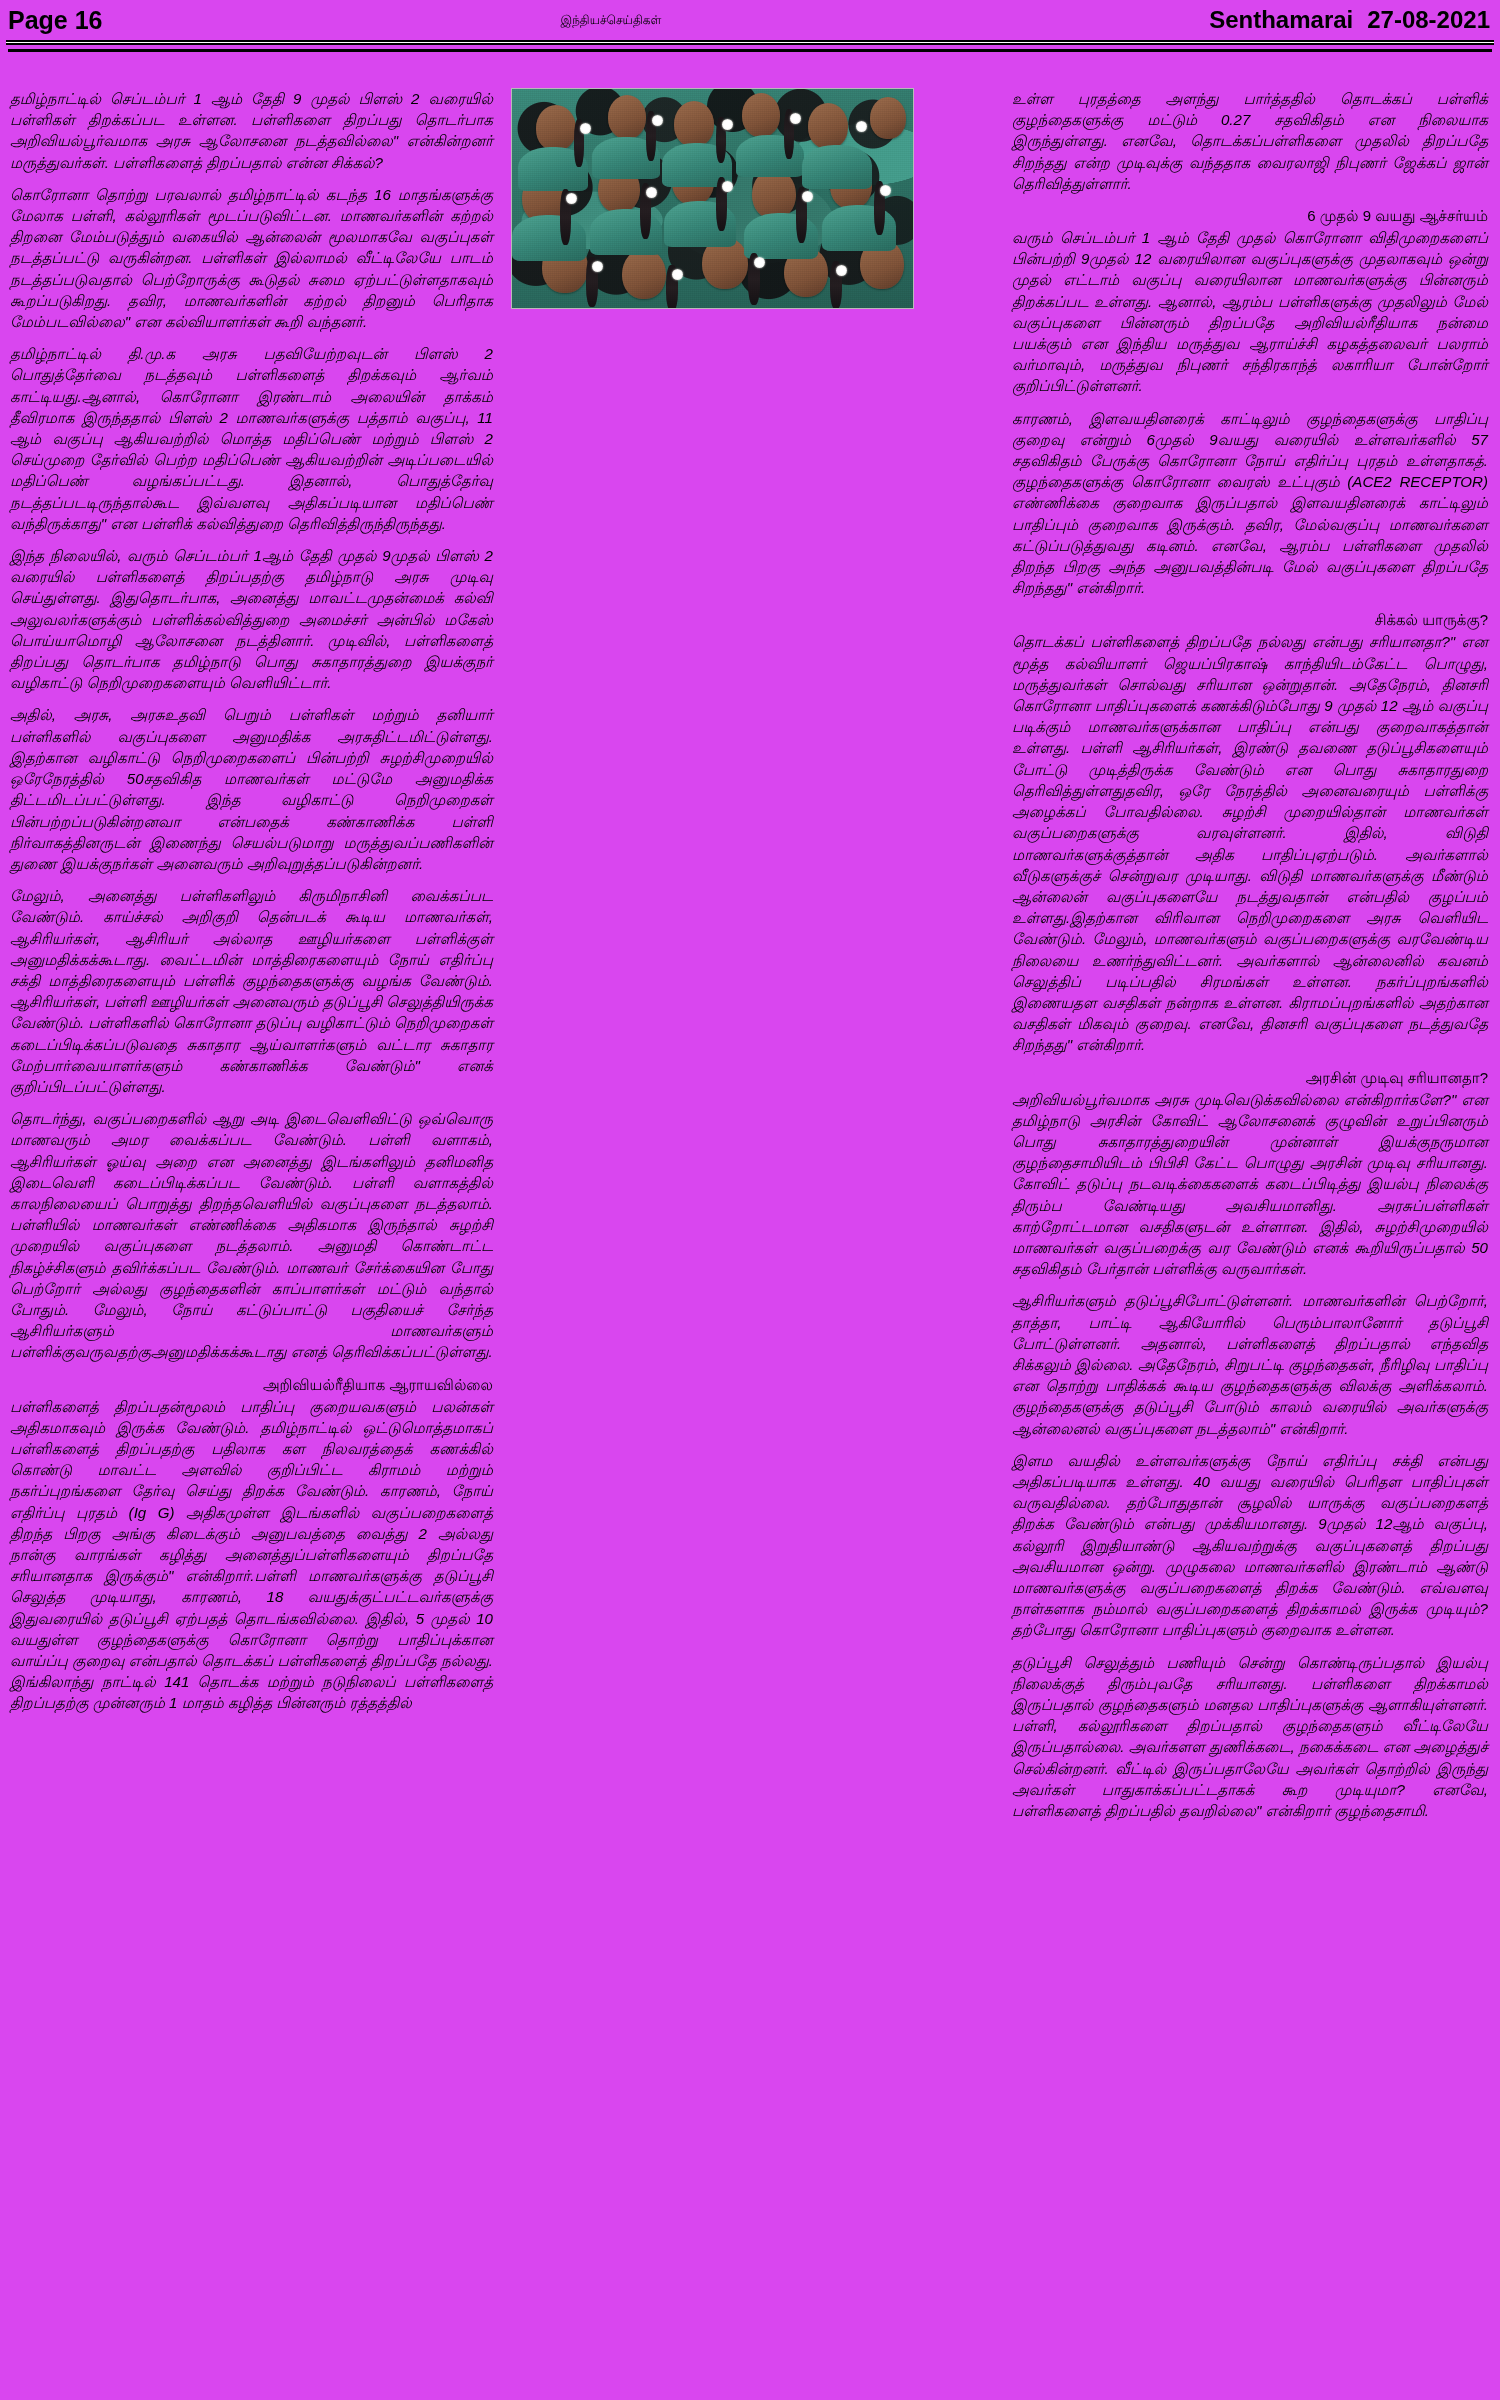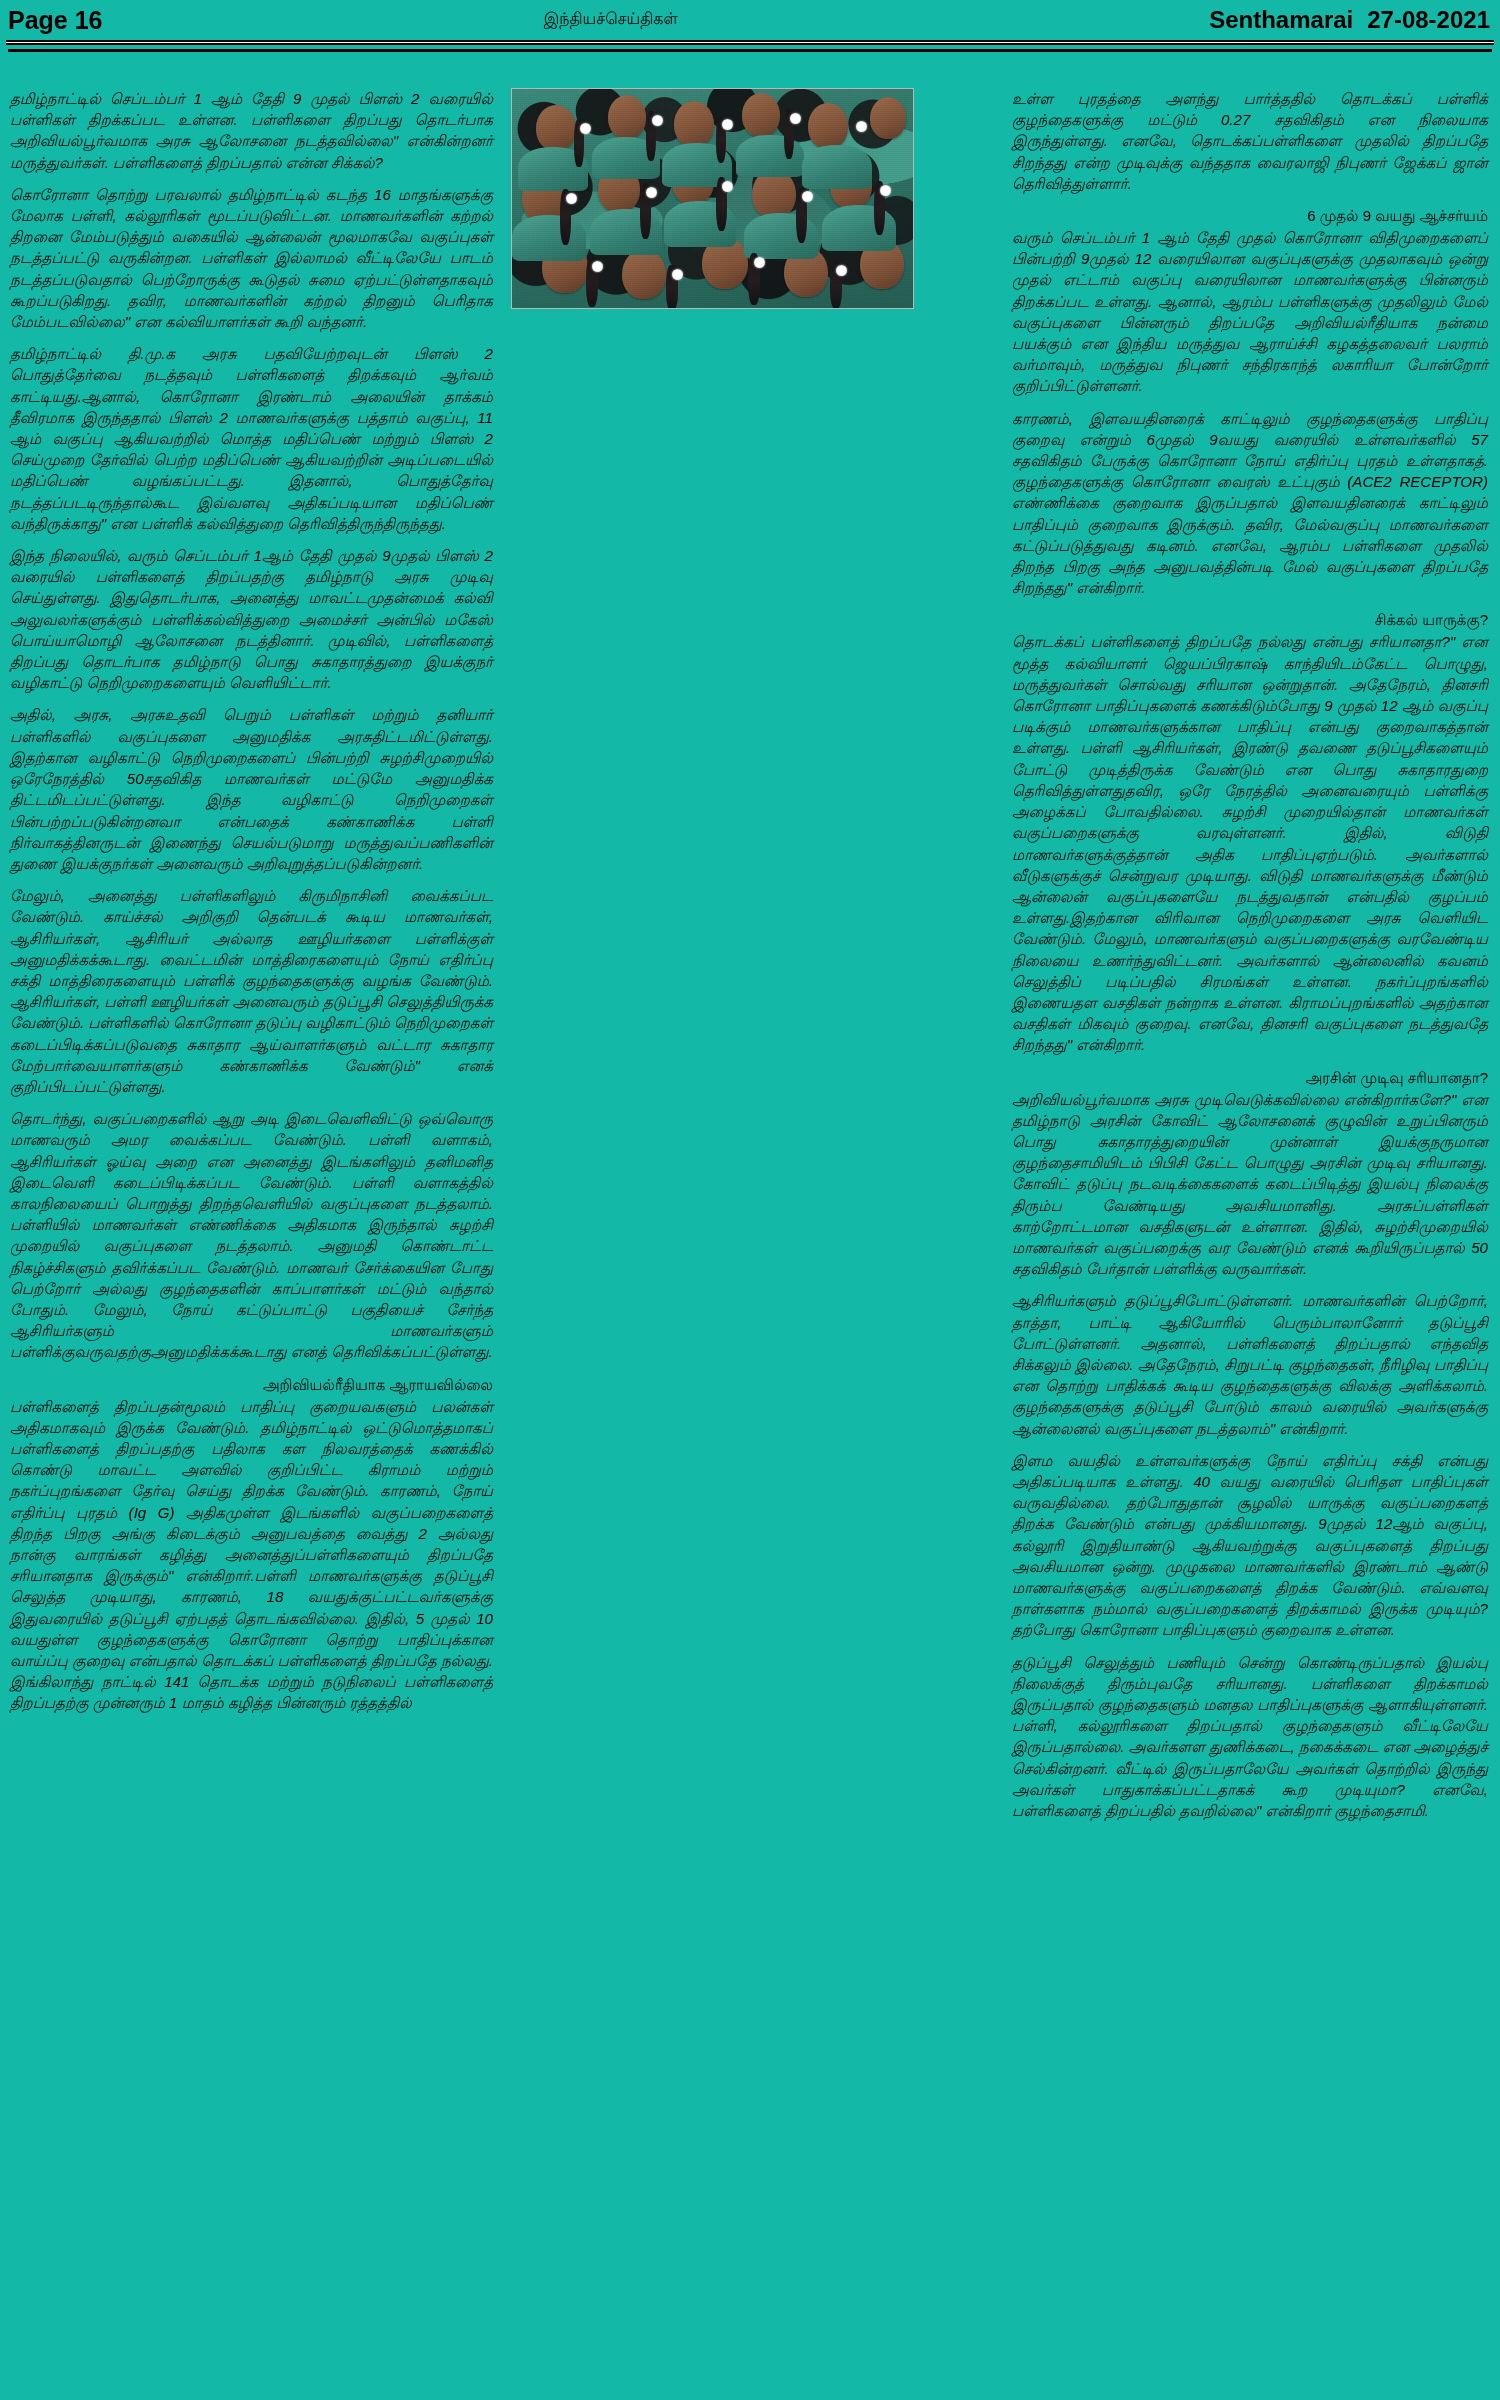--- a/index.html
+++ b/index.html
@@ -11,42 +11,42 @@
     width: 1500px; height: 2400px;
     font-family: "Liberation Sans", "DejaVu Sans", sans-serif;
     color: #000;
     overflow: hidden;
   }
 
   .page {
     position: relative;
     width: 1500px; height: 2400px;
     padding: 0;
-    background: #14b8a6;
+    background: #d946ef;
   }
 
   
   .masthead {
     position: relative;
     height: 40px;
     display: flex;
     align-items: center;
     padding: 0 10px 0 8px;
   }
   .masthead-left {
     font-size: 25px;
     font-weight: bold;
     letter-spacing: 0px;
     white-space: nowrap;
     font-family: "Liberation Sans", sans-serif;
   }
   .masthead-center {
     flex: 1;
     text-align: center;
-    font-size: 16px;
+    font-size: 12px;
     font-family: "Liberation Sans", "DejaVu Sans", sans-serif;
     color: #000;
     padding-right: 90px;
   }
   .masthead-right {
     font-size: 24px;
     font-weight: bold;
     white-space: nowrap;
     letter-spacing: 0px;
   }

